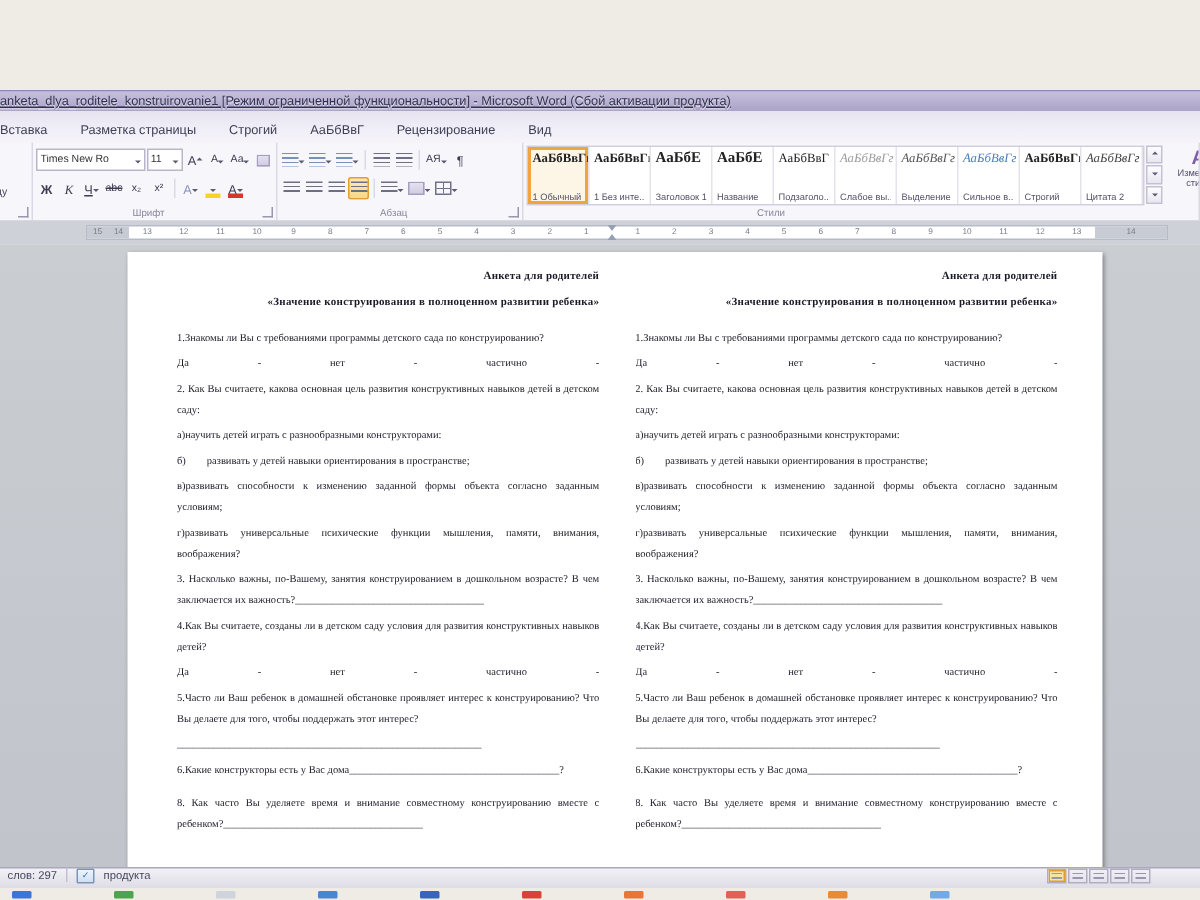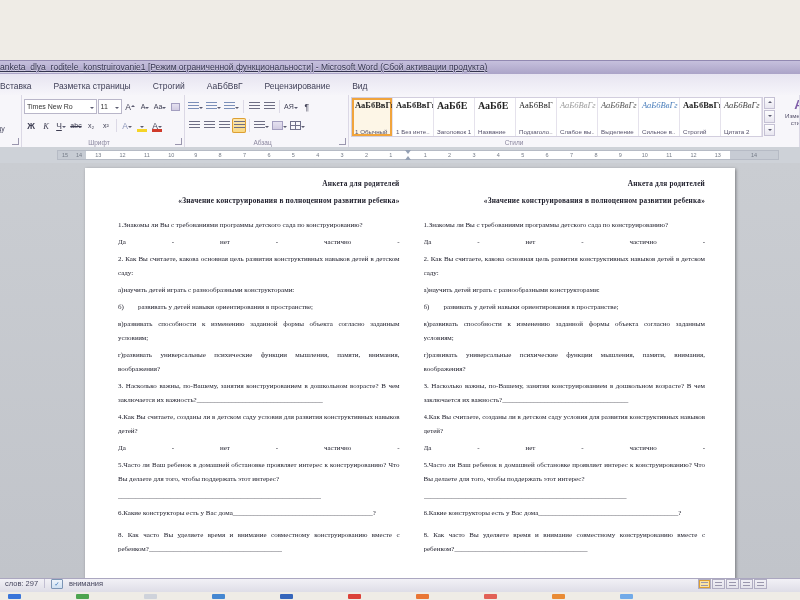--- a/index.html
+++ b/index.html
@@ -417,21 +417,21 @@
           <p class="doc-p j">6.Какие конструкторы есть у Вас дома________________________________________?</p>
           <p class="doc-p j mt">8. Как часто Вы уделяете время и внимание совместному конструированию вместе с ребенком?______________________________________</p>
         </div>
     </div>
   </div>
 
   <div class="statusbar">
     <span>слов: 297</span>
     <span class="ssep"></span>
     <span class="spell">✓</span>
-    <span>внимания</span>
+    <span>продукта</span>
     <span class="viewbtns">
 
     <span class="vbtn on"></span>
         <span class="vbtn"></span>
         <span class="vbtn"></span>
         <span class="vbtn"></span>
         <span class="vbtn"></span>
       </span>
   </div>
 

